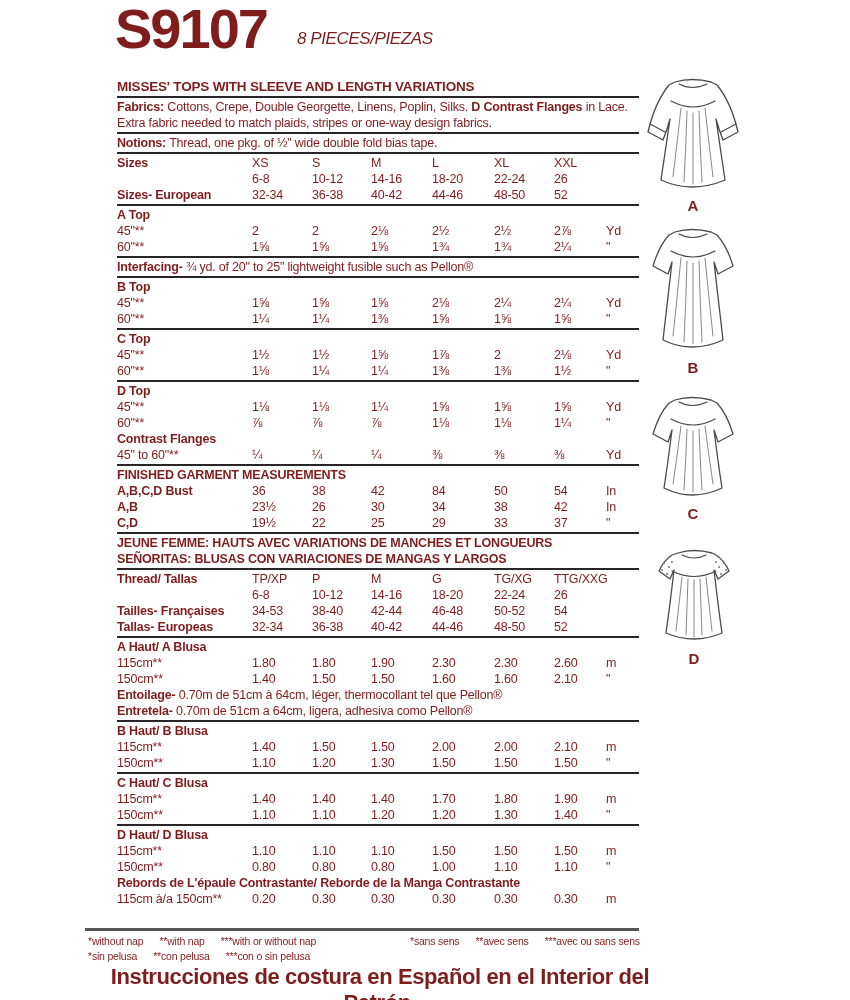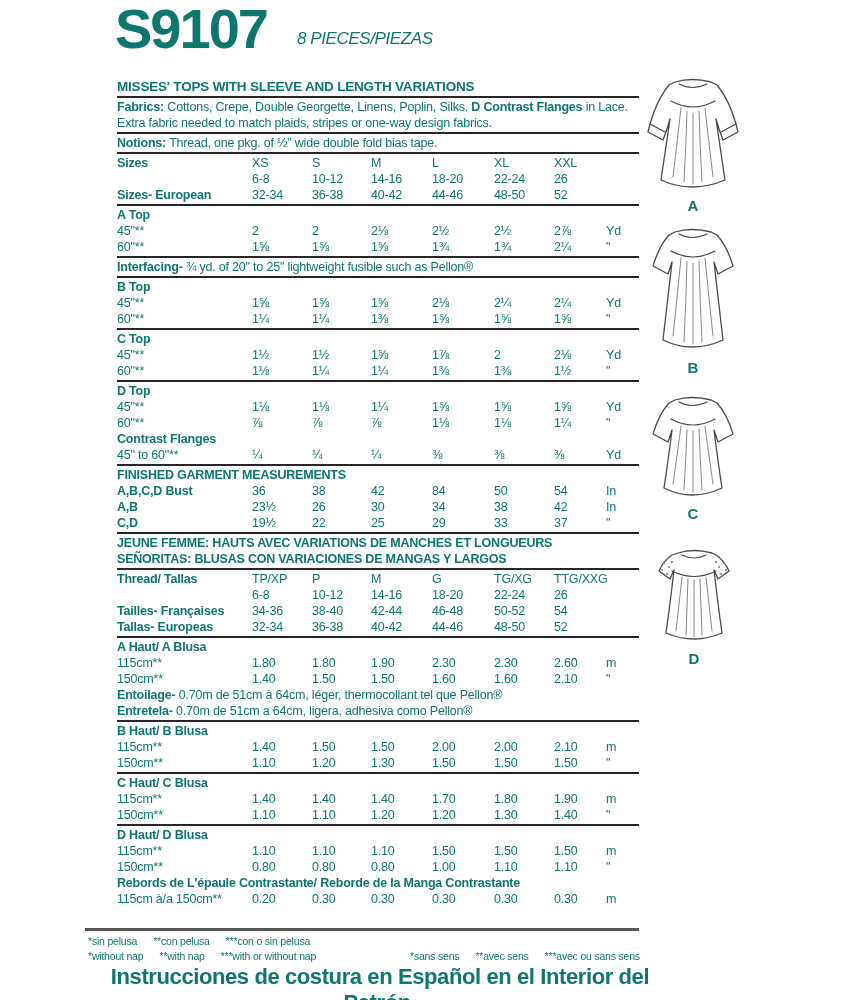--- a/index.html
+++ b/index.html
@@ -1,20 +1,20 @@
 <!DOCTYPE html>
 <html><head>
 <meta charset="utf-8">
 <style>
   * { box-sizing: border-box; margin: 0; padding: 0; }
   html,body { background:#e8e8e8; }
   body { font-family: "Liberation Sans","DejaVu Sans",sans-serif; }
   .page {
     position: relative; width: 850px; height: 1000px;
-    background: #ffffff; color: #0f766e; overflow: hidden;
+    background: #ffffff; color: #7f1d1d; overflow: hidden;
     letter-spacing: -0.2px;
   }
   
   .hdr { position:absolute; left:115px; top:0px; display:flex; align-items:flex-end; }
   .pattern-no { font-size:56px; font-weight:bold; letter-spacing:-2px; line-height:58px; }
   .pieces { font-size:17px; font-weight:normal; letter-spacing:-0.4px; margin-left:30px; padding-bottom:9px;font-style:italic; }
 
   
   .sheet { position:absolute; left:117px; top:79px; width:522px; font-size:12.5px; }
   .trow { min-height:16px; line-height:16px; }
@@ -250,21 +250,21 @@
         <span class="cell">6-8</span>
         <span class="cell">10-12</span>
         <span class="cell">14-16</span>
         <span class="cell">18-20</span>
         <span class="cell">22-24</span>
         <span class="cell">26</span>
         <span class="cell"></span>
       </div>
       <div class="grow">
         <span class="cell b">Tailles- Françaises</span>
-        <span class="cell">34-36</span>
+        <span class="cell">34-53</span>
         <span class="cell">38-40</span>
         <span class="cell">42-44</span>
         <span class="cell">46-48</span>
         <span class="cell">50-52</span>
         <span class="cell">54</span>
         <span class="cell"></span>
       </div>
       <div class="grow">
         <span class="cell b">Tallas- Europeas</span>
         <span class="cell">32-34</span>
@@ -374,30 +374,30 @@
         <span class="cell">0.30</span>
         <span class="cell">0.30</span>
         <span class="cell">0.30</span>
         <span class="cell">m</span>
       </div>
     </div>
 
   <div class="fnrule"></div>
   <div class="fnblock">
     <div class="fnline">
-      <span class="fngroup g-es">
-        <span>*sin pelusa</span><span>**con pelusa</span><span>***con o sin pelusa</span>
-      </span>
-    </div>
-    <div class="fnline">
       <span class="fngroup g-en">
         <span>*without nap</span><span>**with nap</span><span>***with or without nap</span>
       </span>
       <span class="fngroup g-fr">
         <span>*sans sens</span><span>**avec sens</span><span>***avec ou sans sens</span>
+      </span>
+    </div>
+    <div class="fnline">
+      <span class="fngroup g-es">
+        <span>*sin pelusa</span><span>**con pelusa</span><span>***con o sin pelusa</span>
       </span>
     </div>
   </div>
 
   <div class="bottom-note">Instrucciones de costura en Español en el Interior del Patrón.</div>
 
   <div class="figure" style="left:636px; top:74px; width:114px;">
     <svg width="112" height="122" viewBox="0 0 112 122">
       <path class="bodyfill" d="M38,8 Q55,3 74,8 L80,11 Q94,28 101,58 L86,66 Q82,56 79,45 Q84,78 88,106 Q55,120 24,106 Q28,78 33,45 Q30,56 26,66 L11,58 Q18,28 32,11 Z"></path>
       <path class="ln" d="M42,10 Q55,17 70,10"></path>

